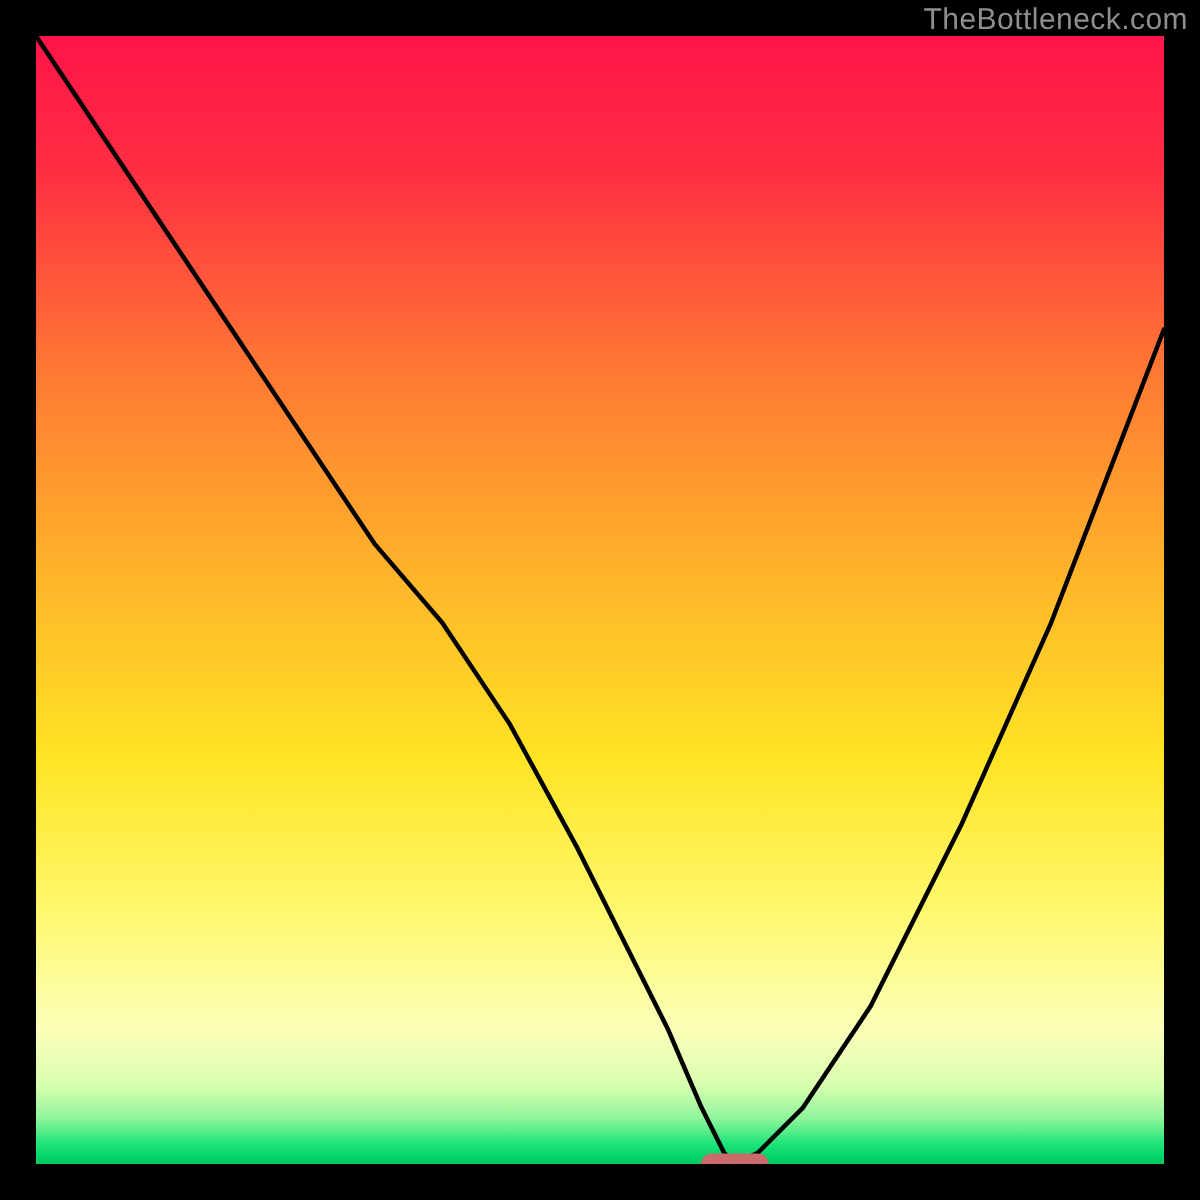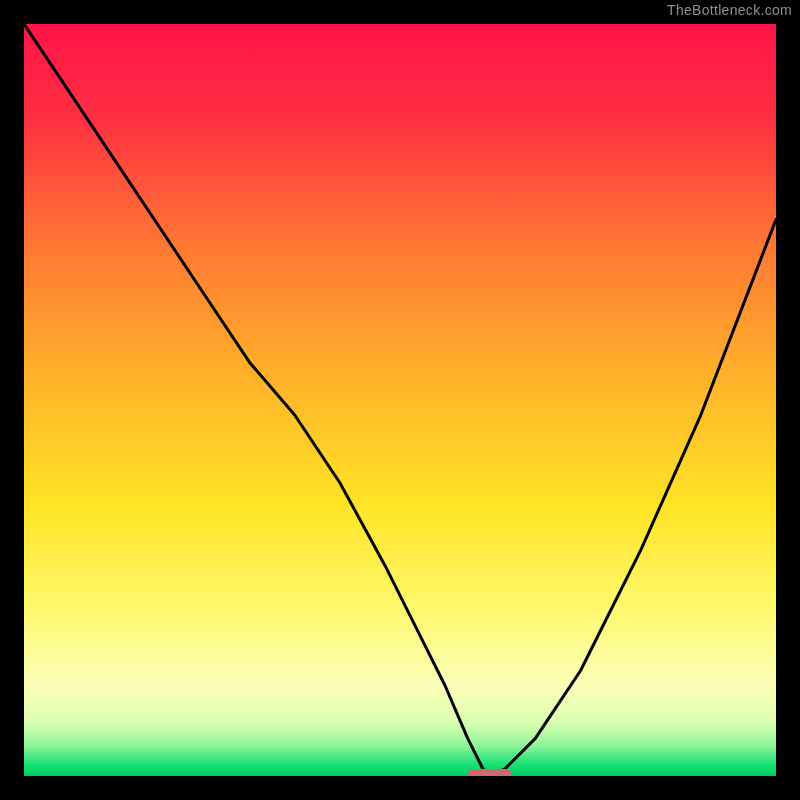--- a/index.html
+++ b/index.html
@@ -46,21 +46,21 @@
     height: 14px;
     border-radius: 7px;
     background: #cc6b6b;
     transform: translate(-50%, -50%);
   }
   .watermark {
     position: absolute;
     top: 2px;
     right: 8px;
     font-family: Arial, Helvetica, sans-serif;
-    font-size: 14px;
+    font-size: 20px;
     font-weight: 500;
     color: #8e8e8e;
     letter-spacing: 0.3px;
     user-select: none;
   }
 </style>
 </head>
 <body>
 
 <div class="frame">

